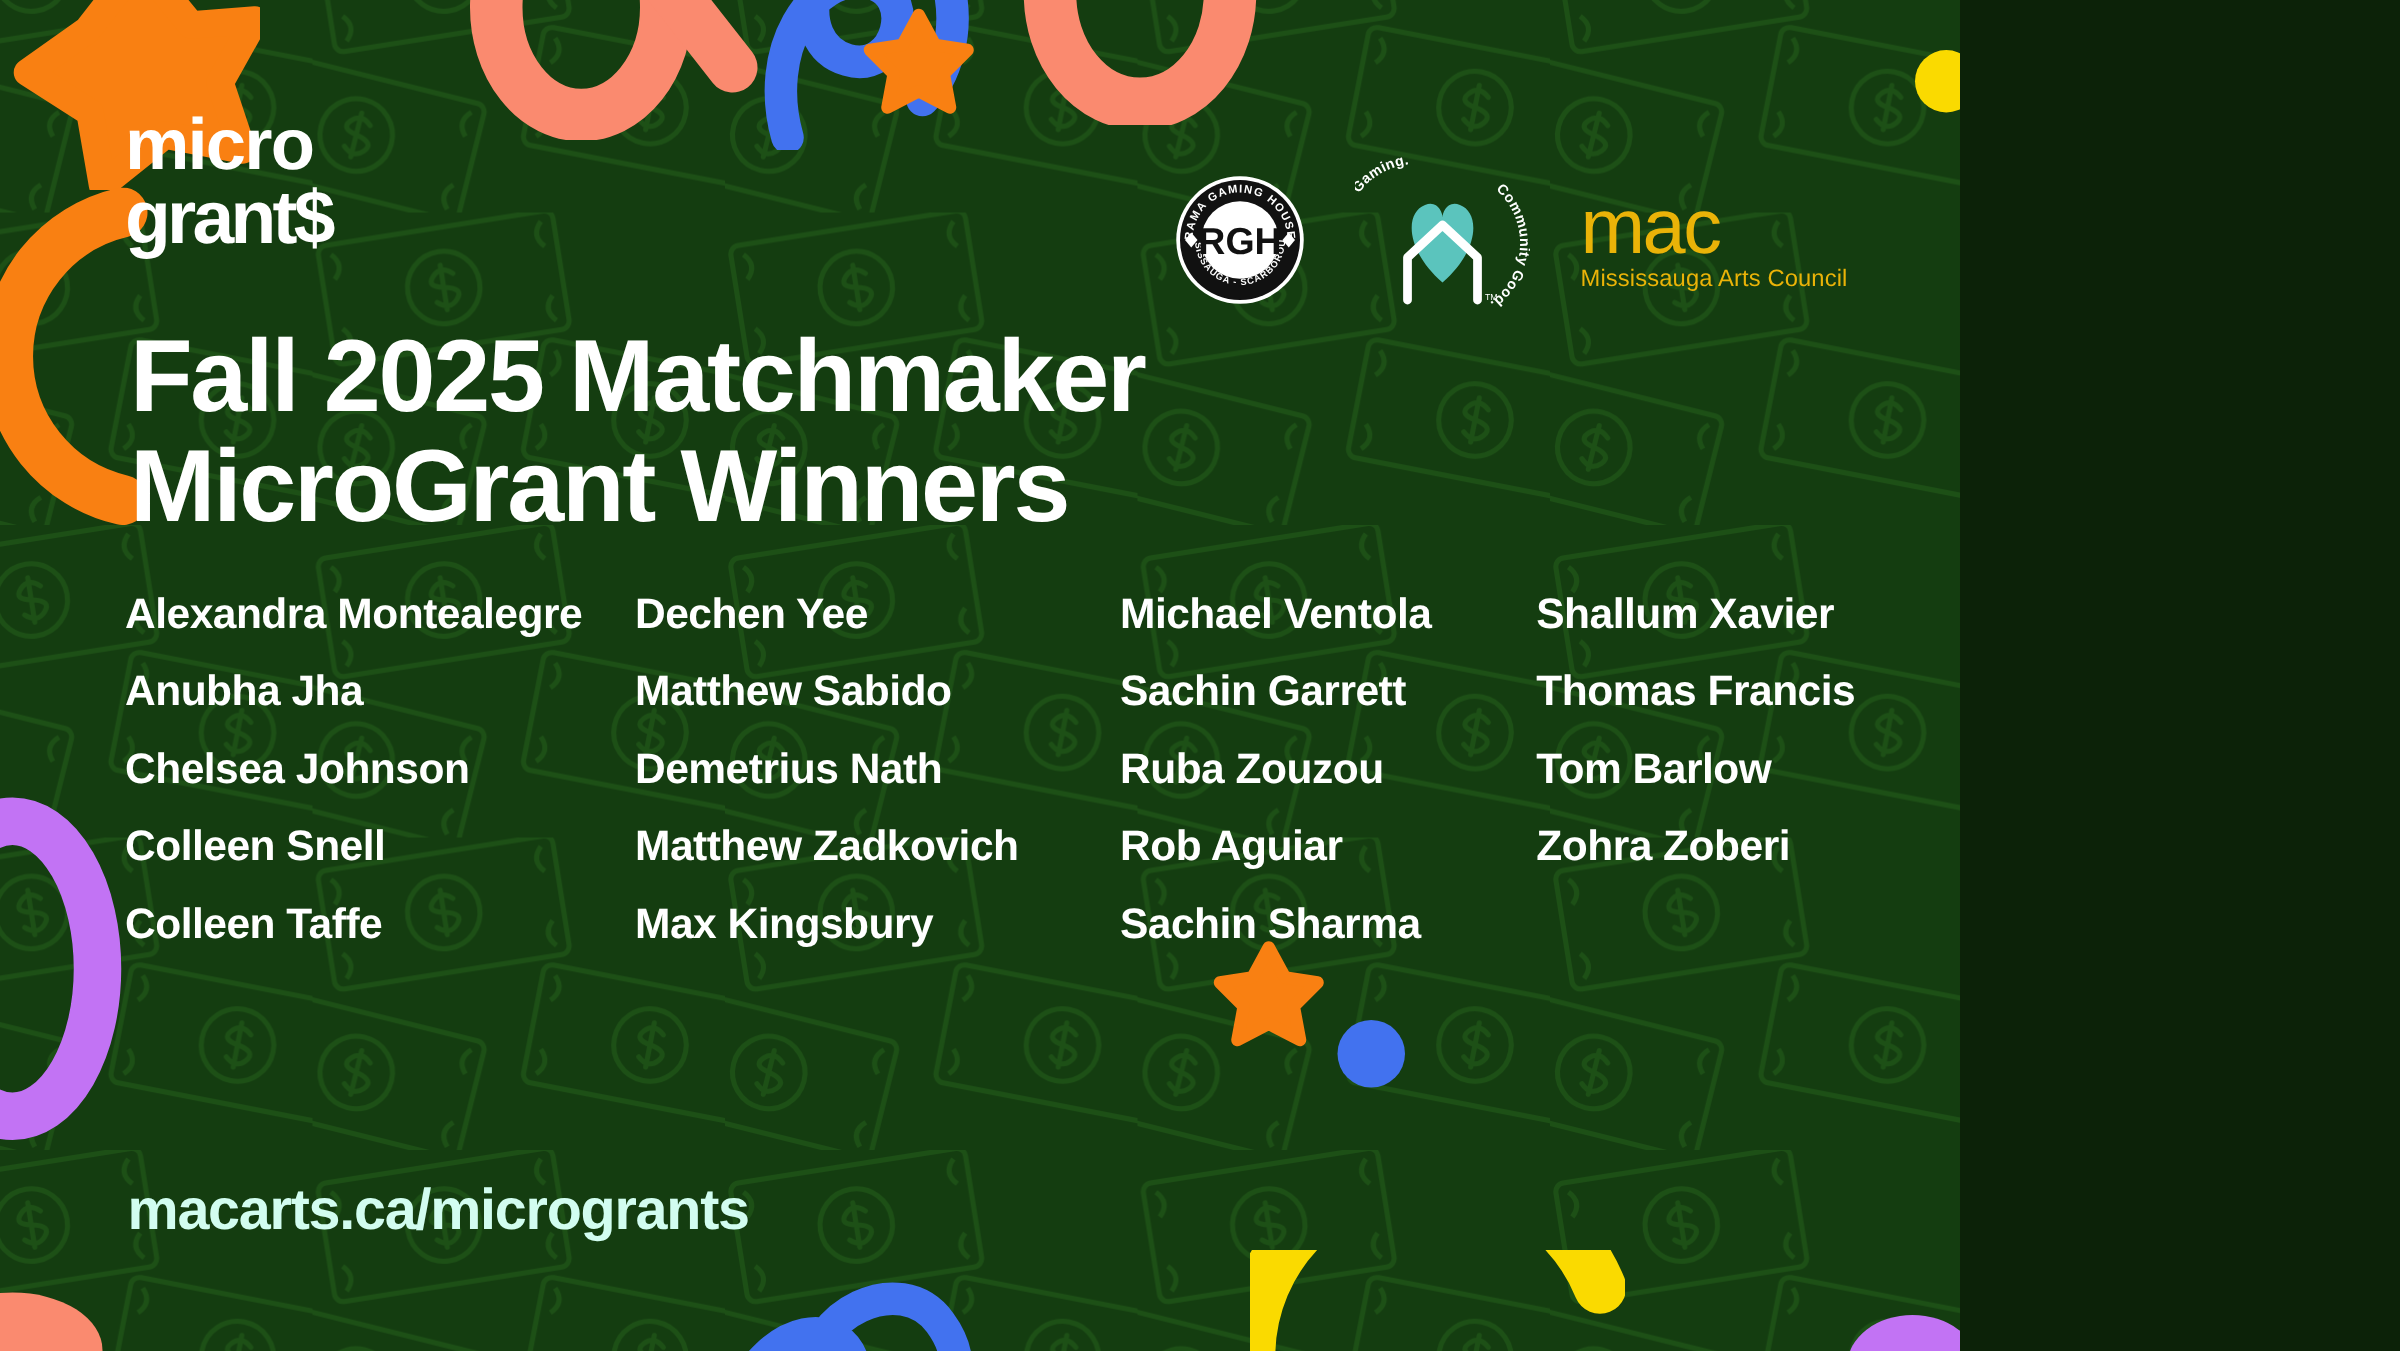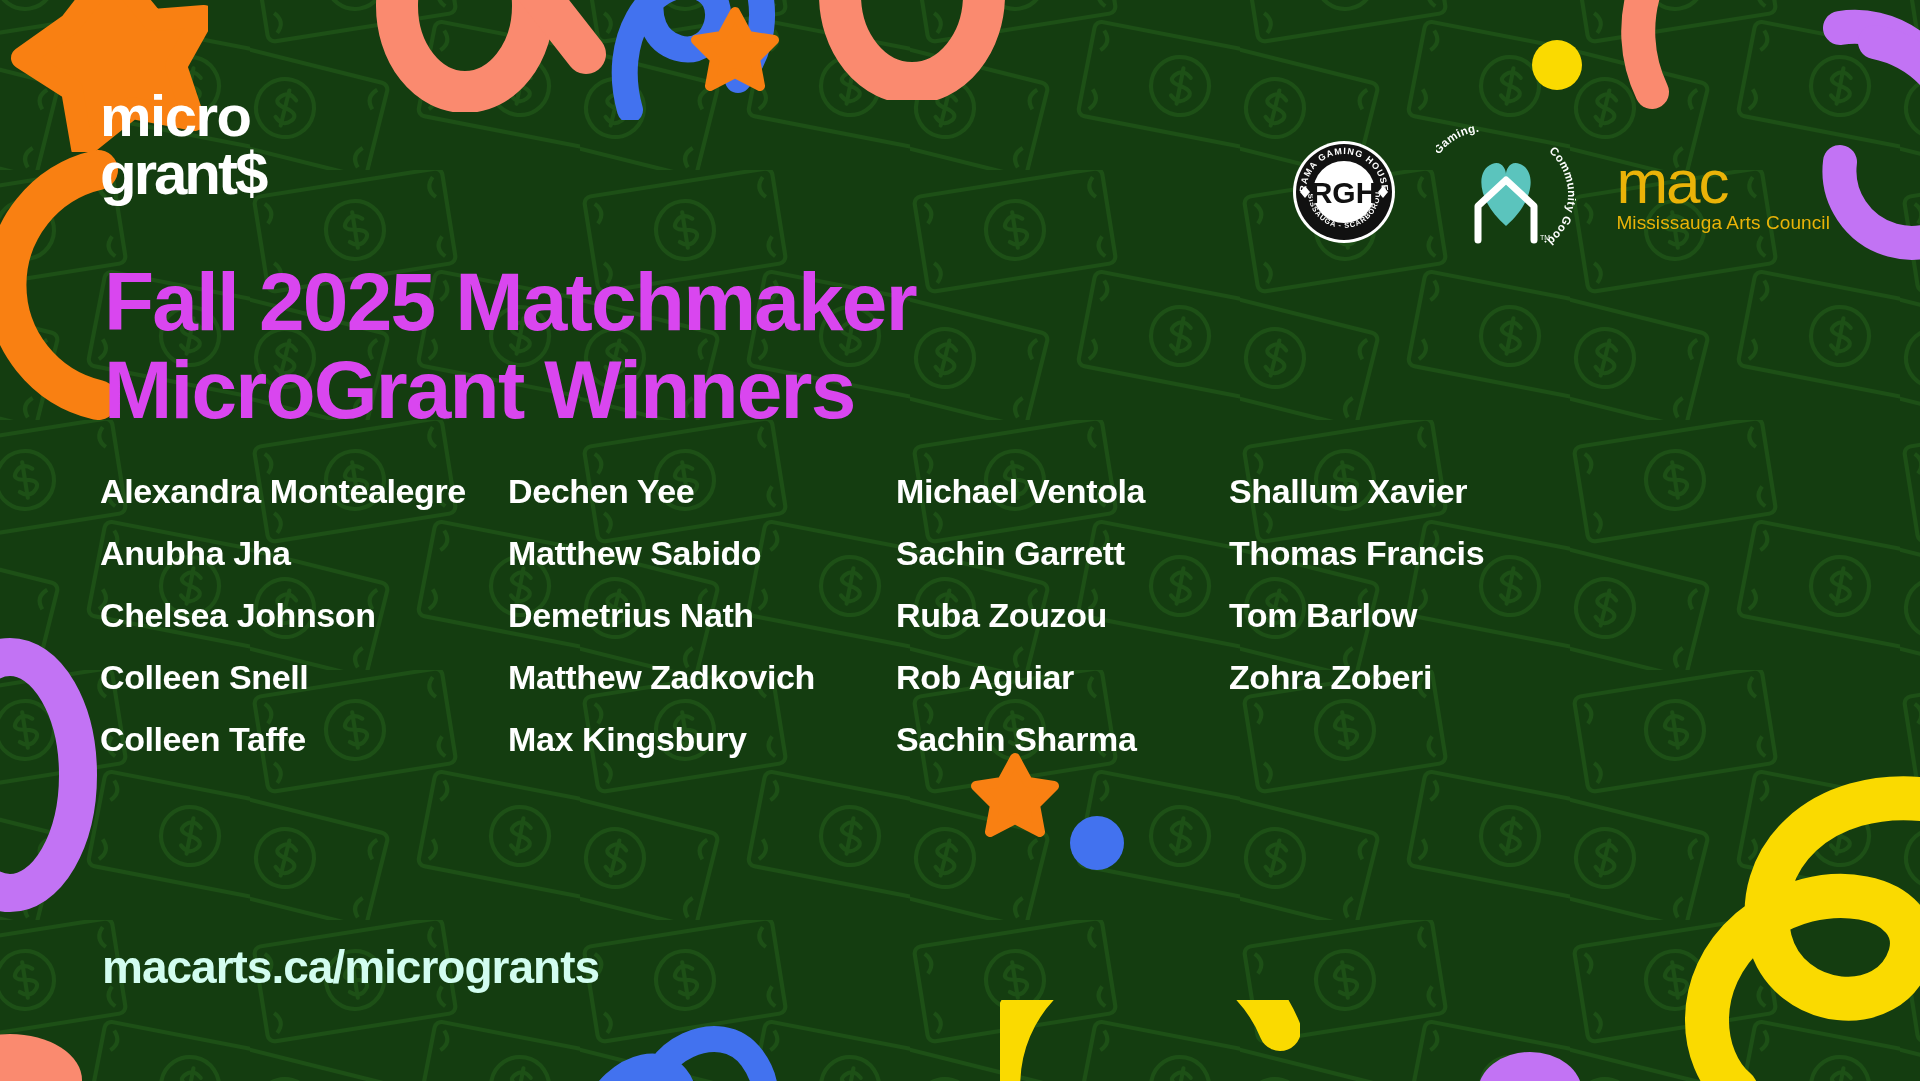--- a/index.html
+++ b/index.html
@@ -3,21 +3,21 @@
 <meta charset="utf-8">
 <style>
   * { margin:0; padding:0; box-sizing:border-box; }
   html,body { background:#0c2208; }
   body {
     font-family:"Liberation Sans", sans-serif;
     -webkit-font-smoothing:antialiased;
   }
   #poster {
     position:relative;
-    width:1920px;
+    width:1568px;
     height:1081px;
     overflow:hidden;
     background:#143d10;
   }
 
   
   #money-pattern {
     position:absolute;
     inset:-80px;
     opacity:1;
@@ -80,21 +80,21 @@
   #mac-sub {
     font-size:19px; font-weight:400; letter-spacing:0.1px;
     display:block; margin-top:3px;text-align:right;
   }
 
   
   #headline {
     position:absolute;
     left:104px;
     top:258px;
-    color:#d946ef;
+    color:#ffffff;
     font-size:82px;
     font-weight:800;
     line-height:1.07;
     letter-spacing:-1.8px;
     max-width:1000px;
   }
   #headline .hl-line { display:block; }
 
   
   #names-grid {

